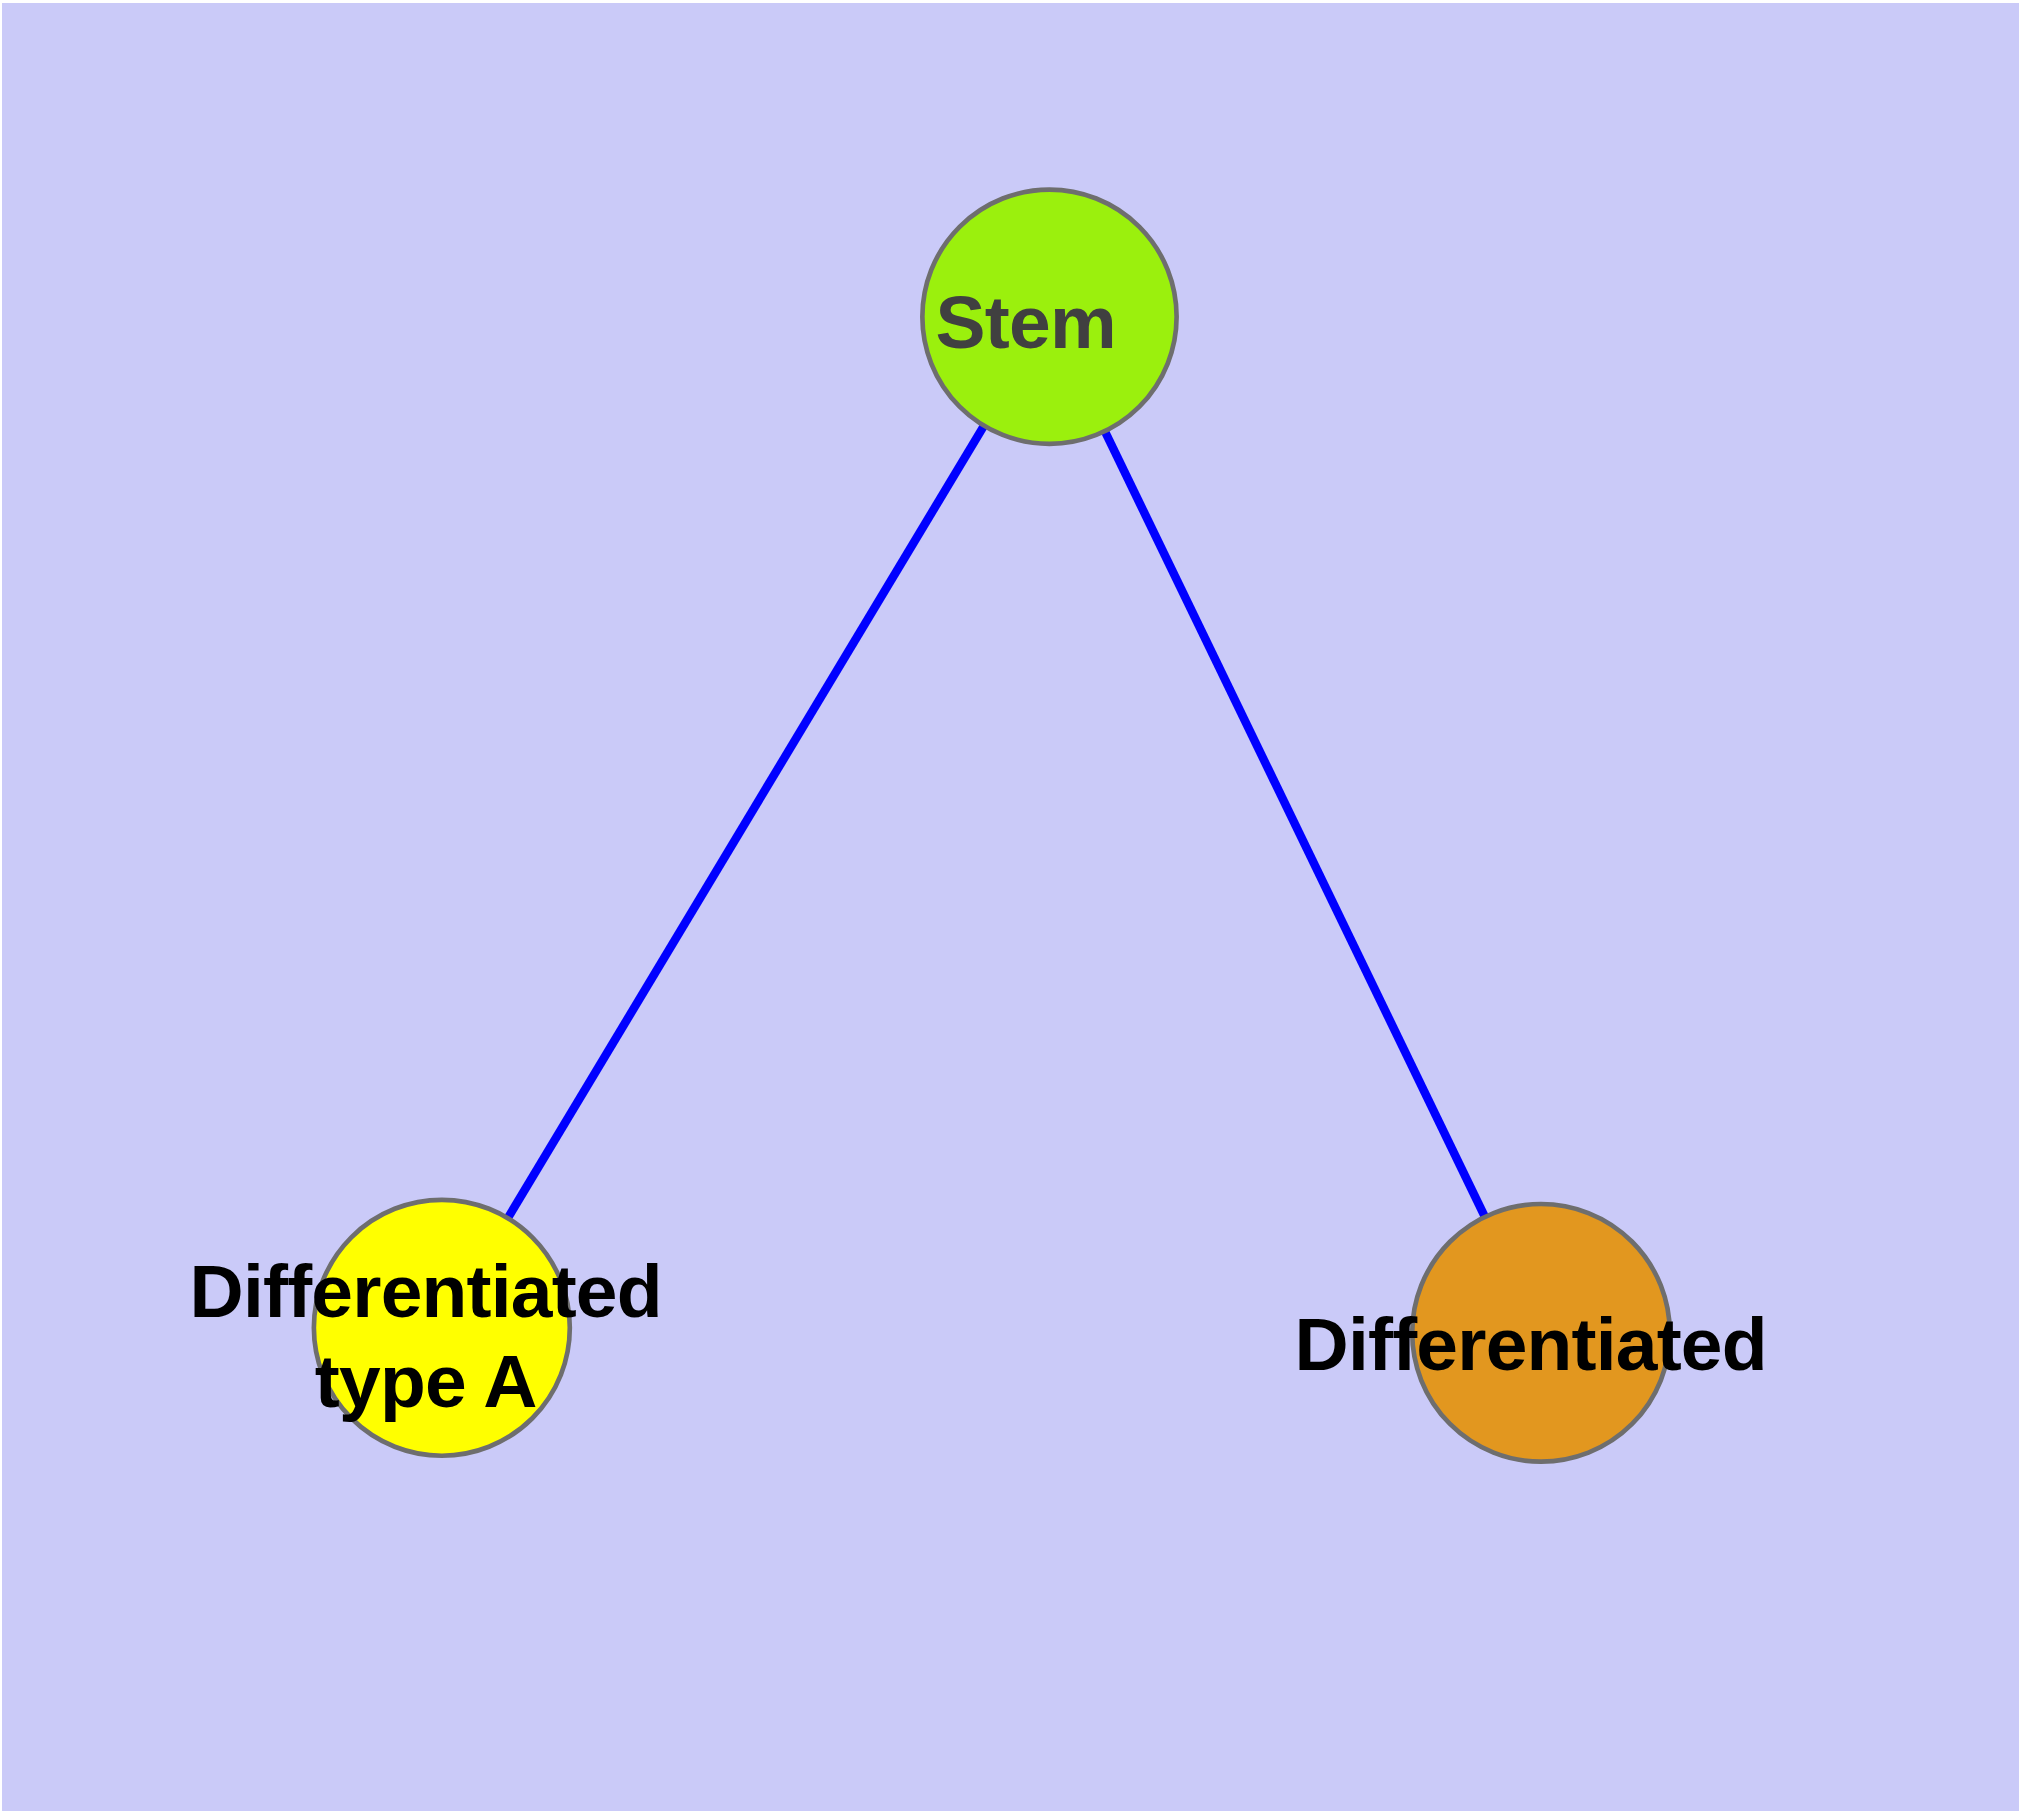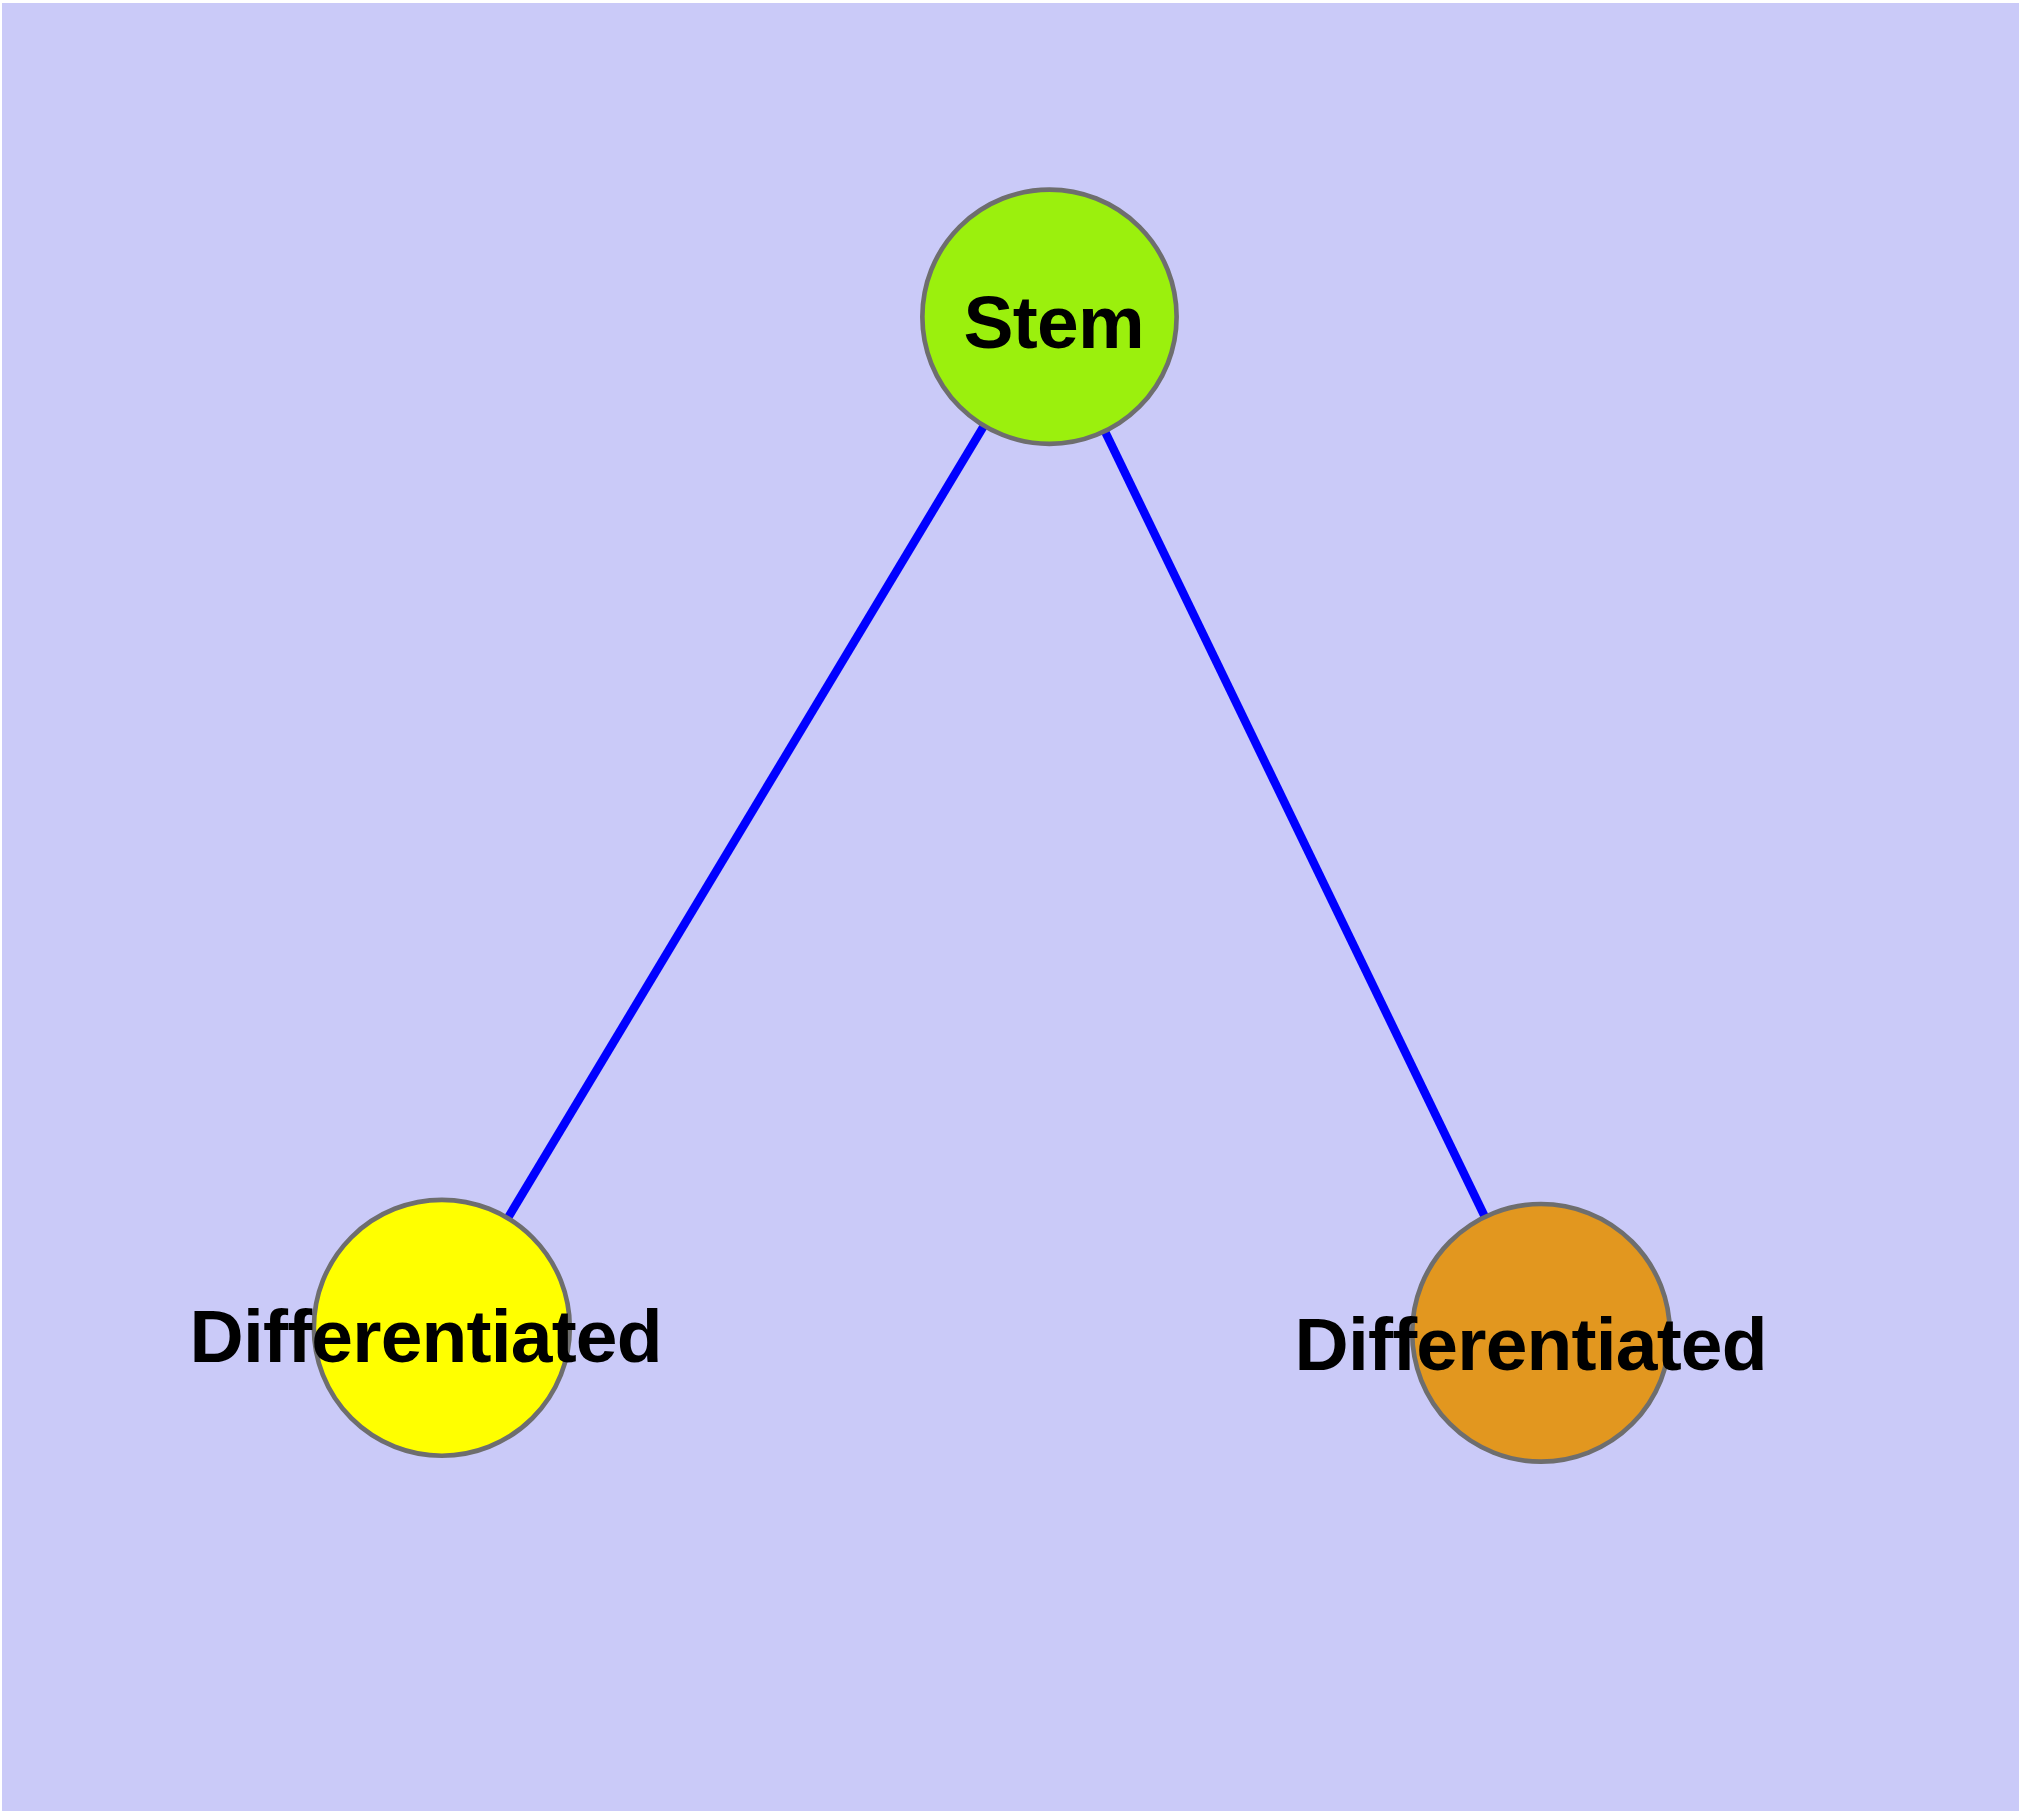--- a/index.html
+++ b/index.html
@@ -47,26 +47,27 @@
   <svg class="graph-svg" viewBox="0 0 2380 2133">
 
     <line x1="1236" y1="370" x2="519" y2="1563" stroke-width="10" stroke="#0000FF"></line>
     <line x1="1236" y1="370" x2="1816" y2="1569" stroke-width="10" stroke="#0000FF"></line>
 
     <circle cx="1236" cy="370" r="150" stroke-width="5.5" fill="#9BF00D" stroke="#6E6E6E"></circle>
     <circle cx="519" cy="1563" r="151" stroke-width="5.5" fill="#FFFF00" stroke="#6E6E6E"></circle>
     <circle cx="1816" cy="1569" r="152" stroke-width="5.5" fill="#E2971F" stroke="#6E6E6E"></circle>
   </svg>
 
-  <div class="node-label" style="left: 1052px; top: 319px; color: #000000;">
+  <div class="node-label" style="left: 1024px; top: 319px; color: #404040;">
     <span class="label-line">Stem</span>
   </div>
 
   <div class="node-label" style="left: 424px; top: 1333px; color: rgb(0, 0, 0);">
     <span class="label-line">Differentiated</span>
+    <span class="label-line">type A</span>
   </div>
 
   <div class="node-label" style="left: 1529px; top: 1341px; color: rgb(0, 0, 0);">
     <span class="label-line">Differentiated</span>
   </div>
 
 </div>
 
 
 </body></html>

